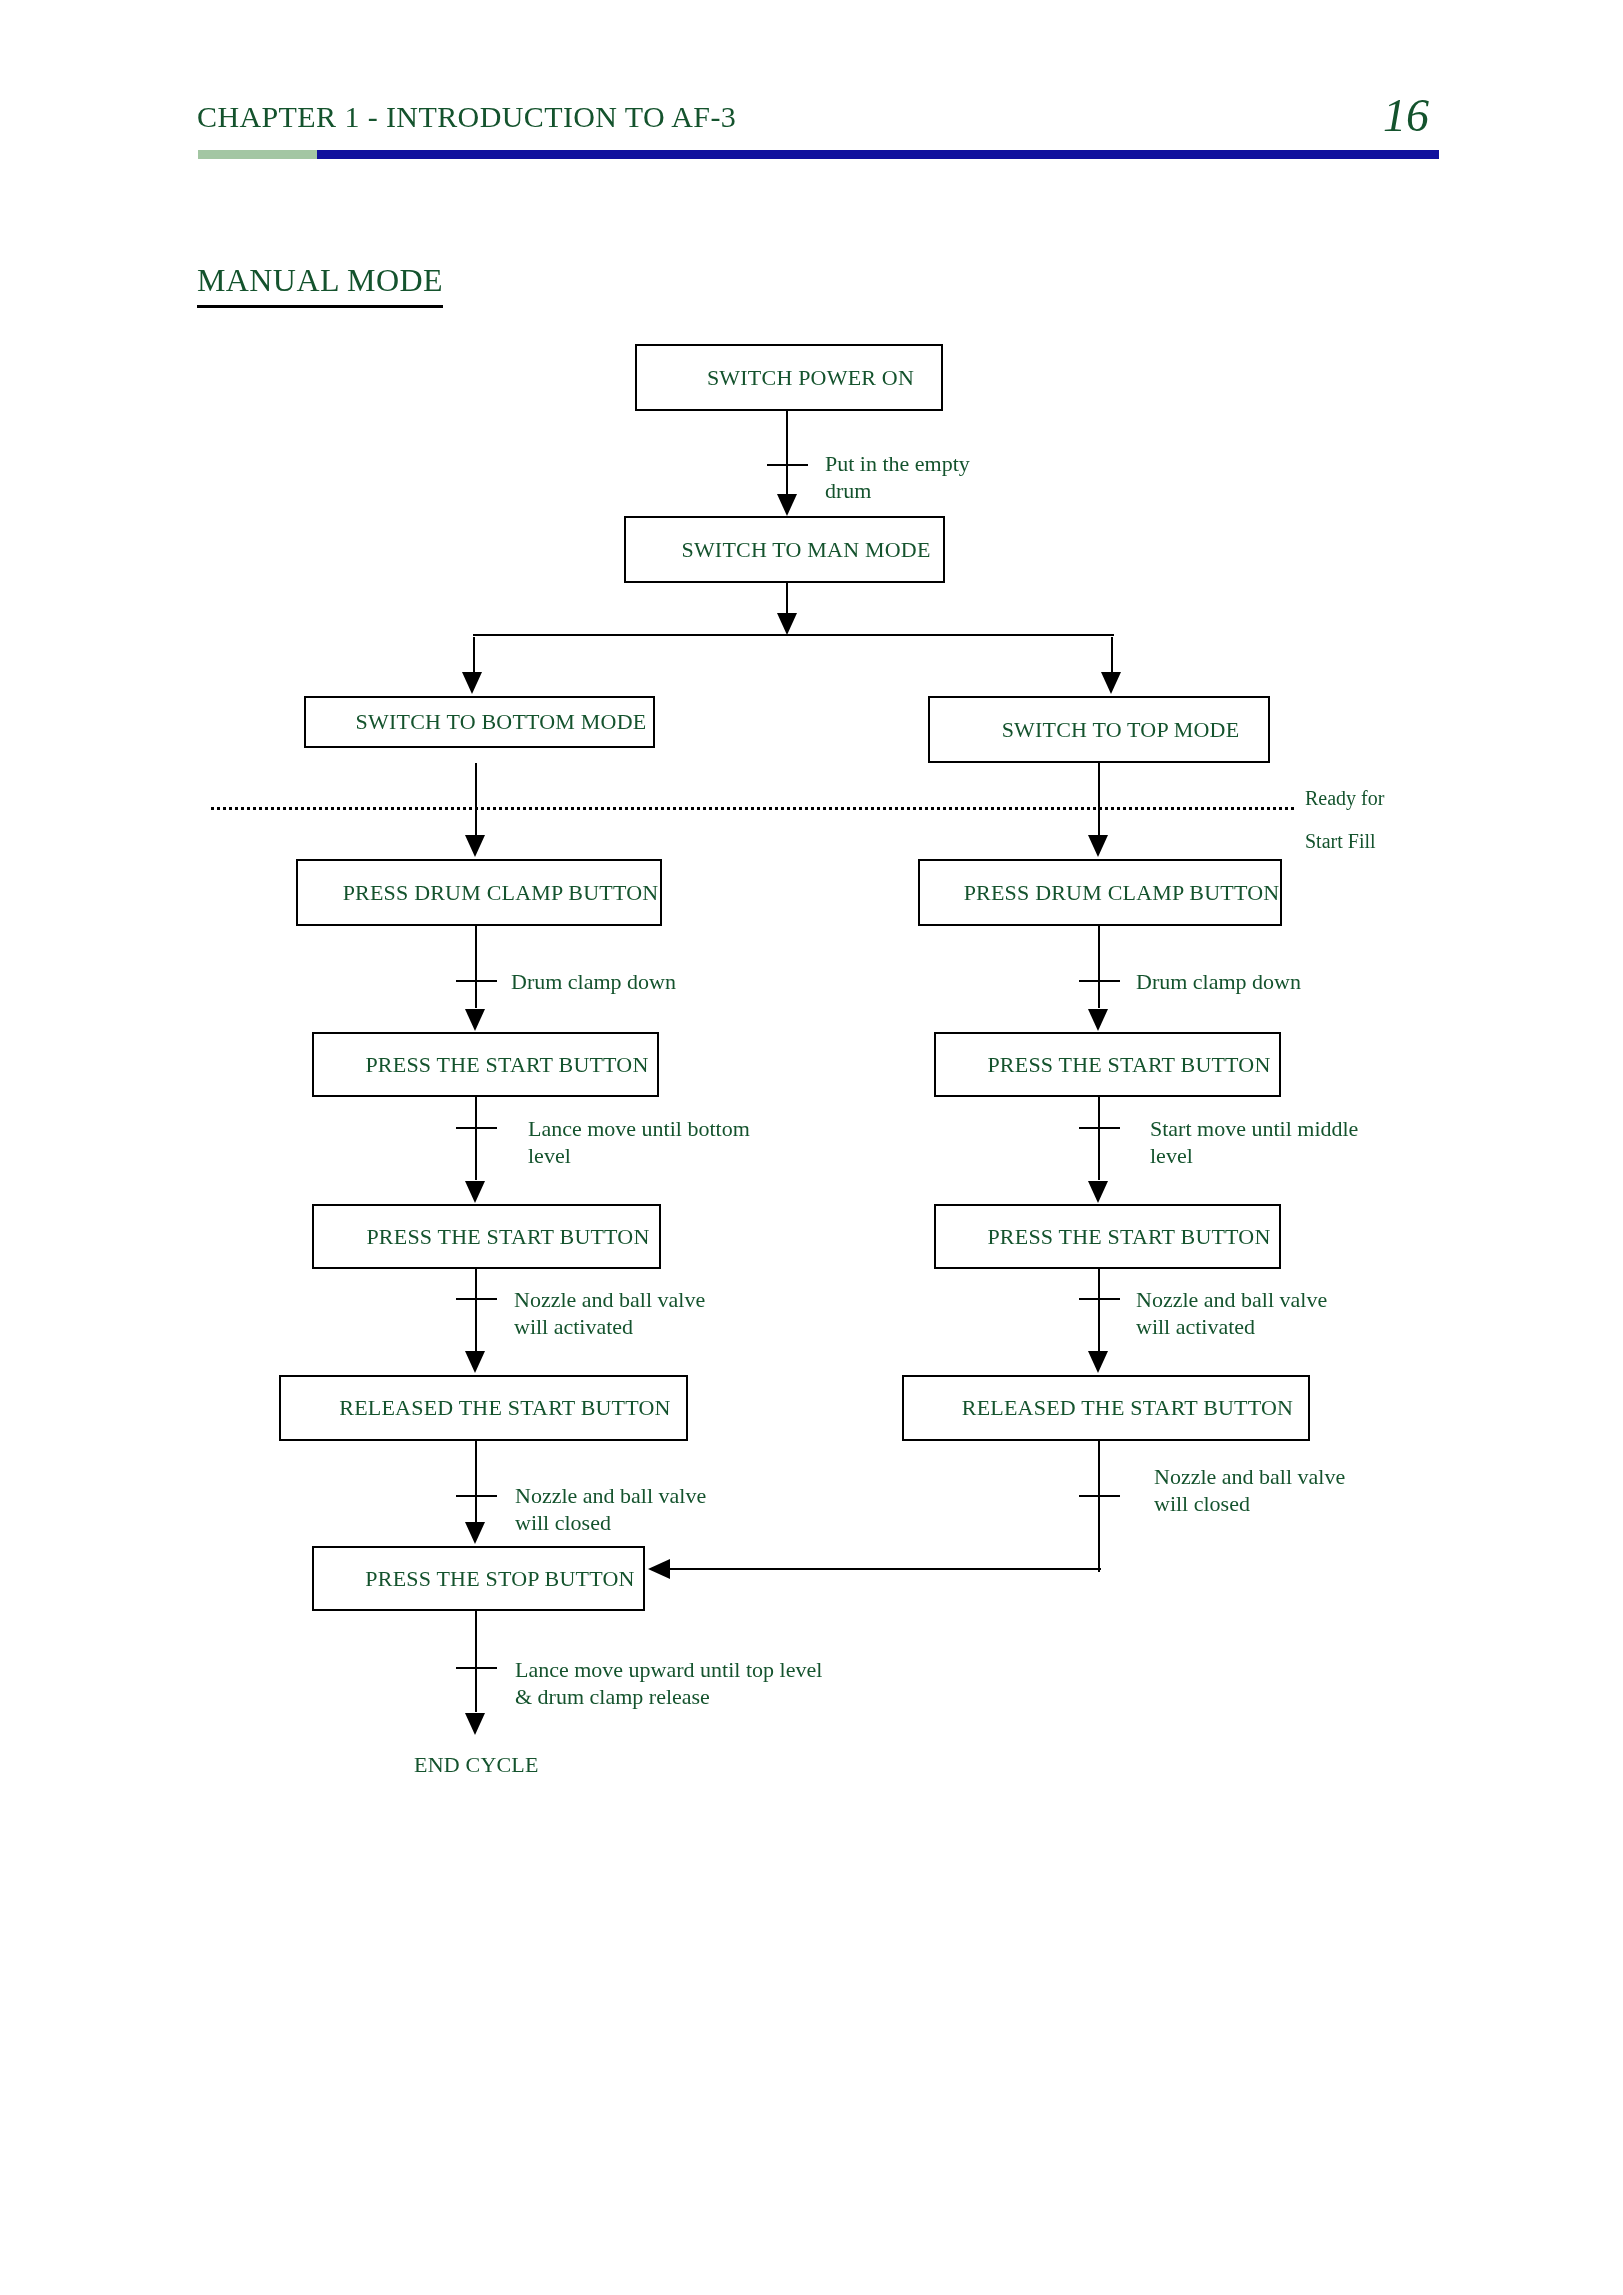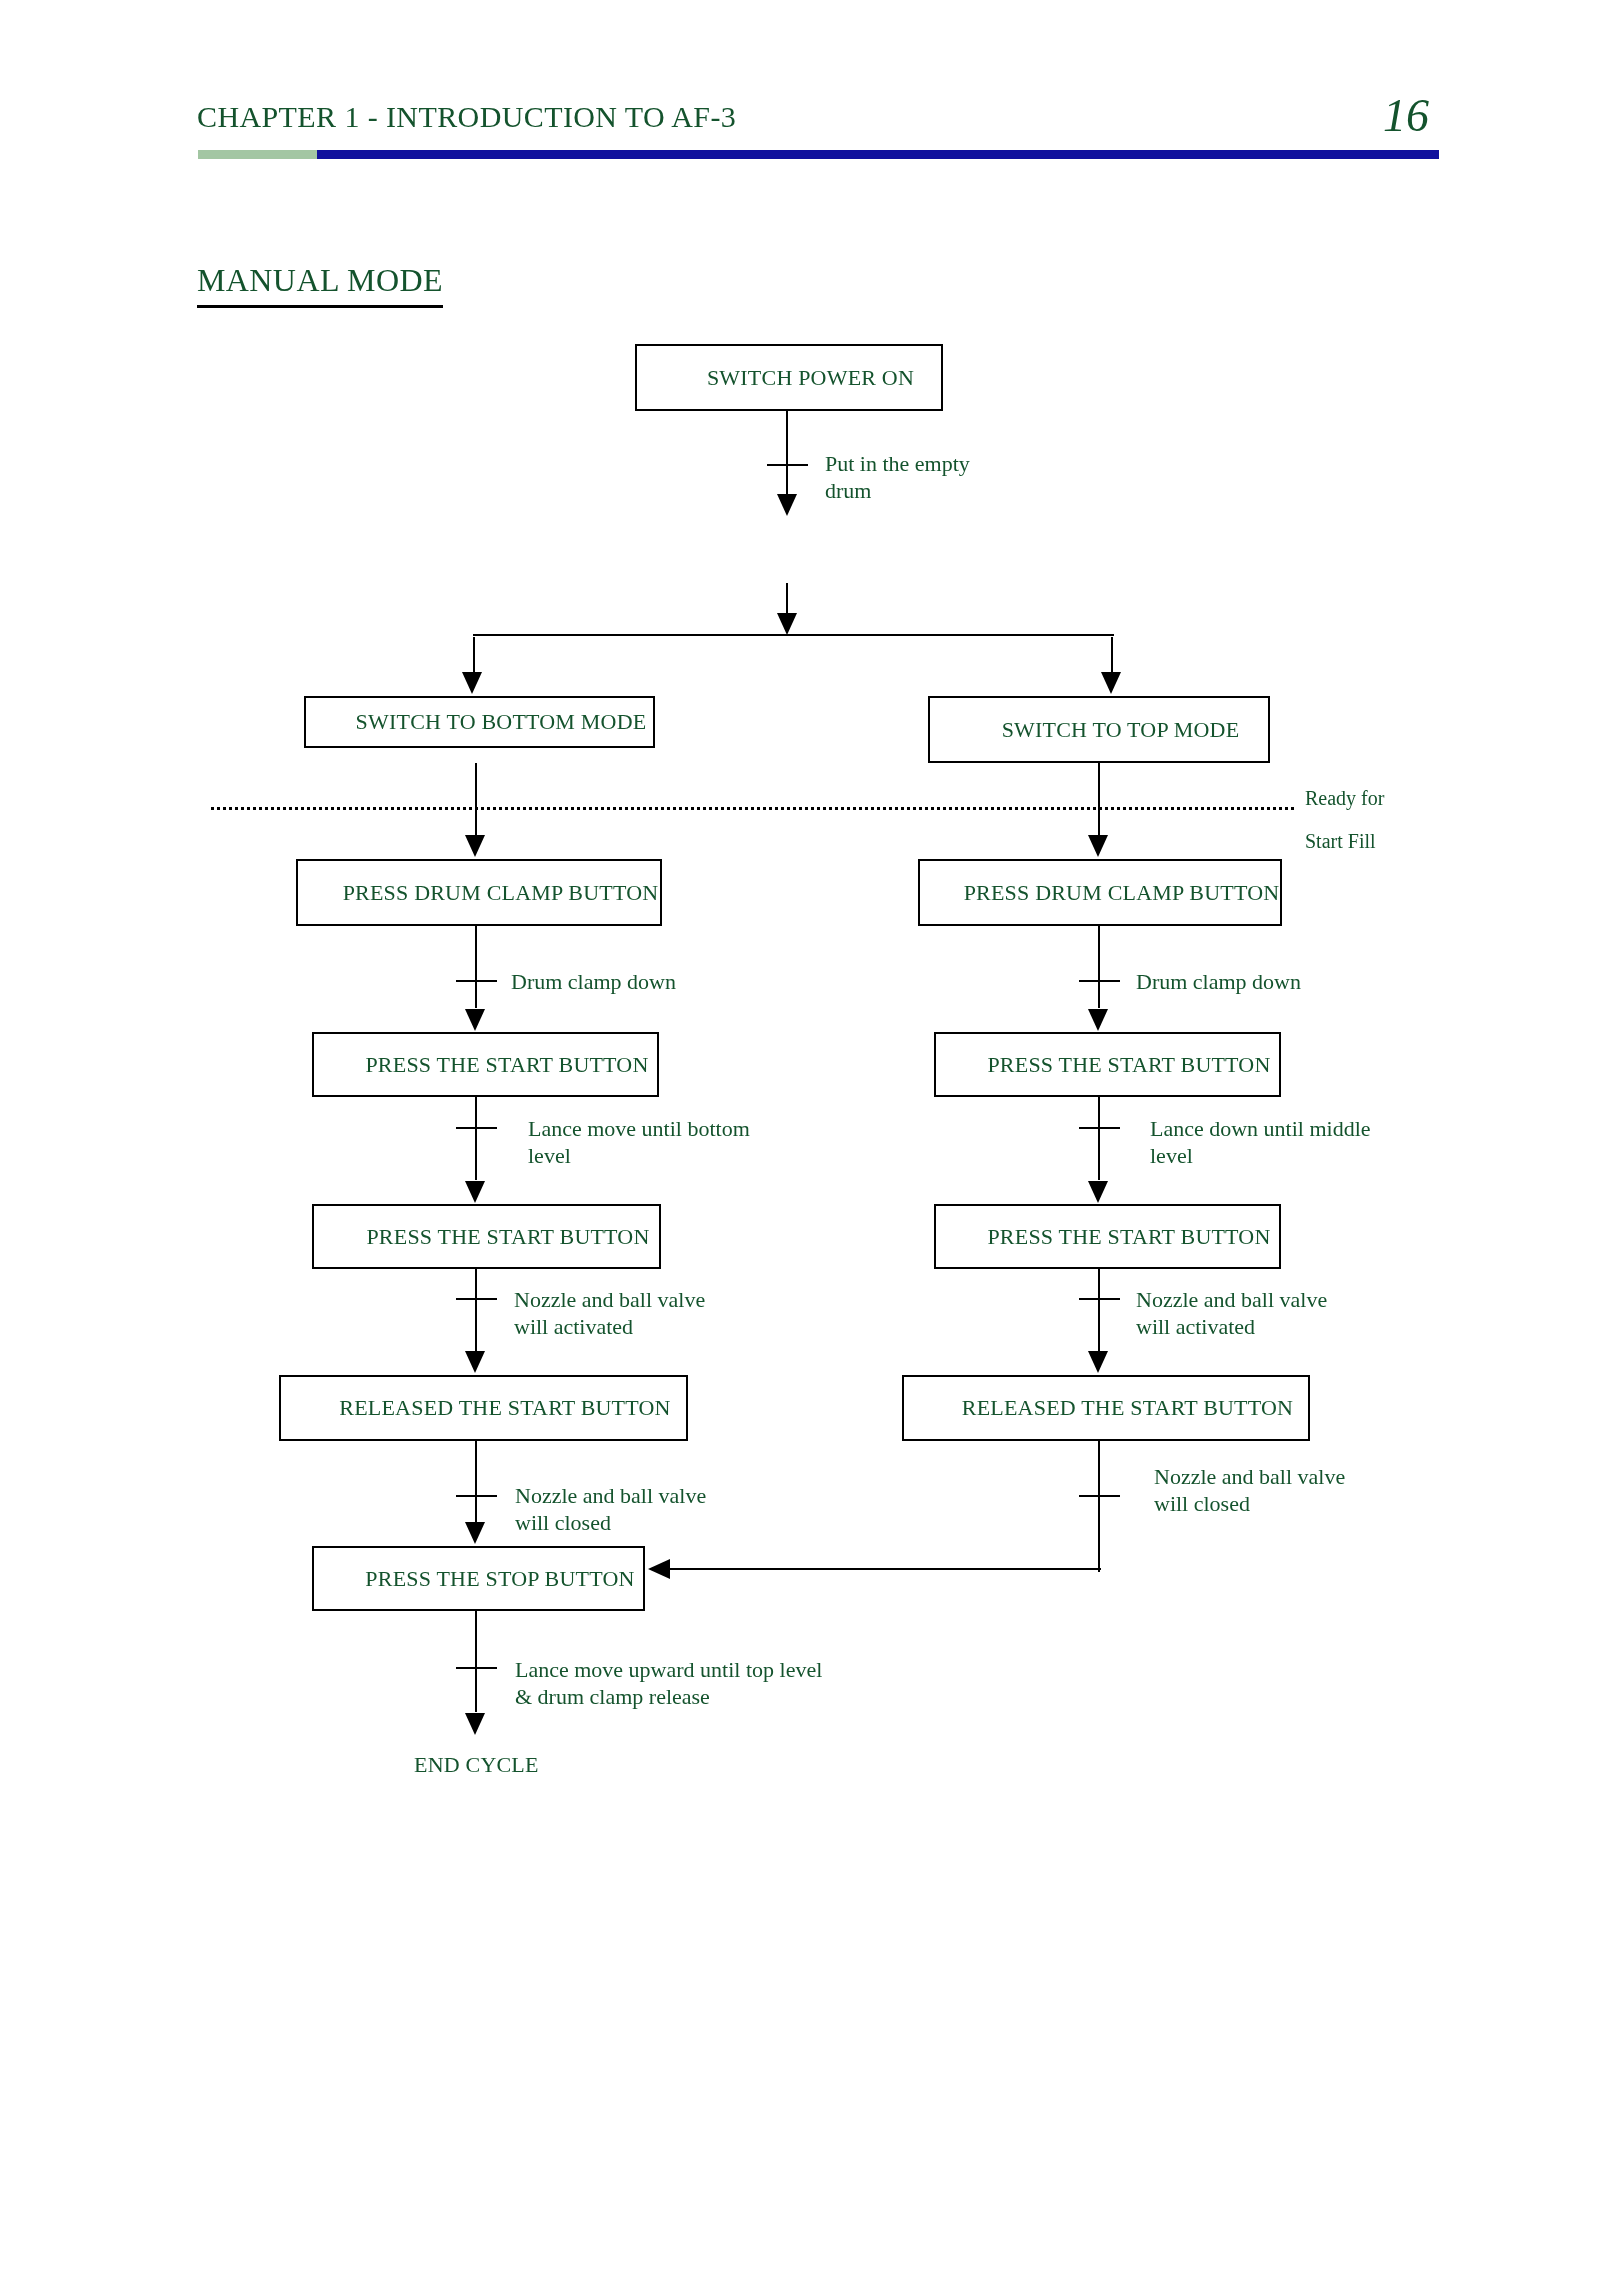--- a/index.html
+++ b/index.html
@@ -57,20 +57,23 @@
   </div>
 
   <div class="abs vline" style="left:786px;top:411px;height:83px;"></div>
   <div class="abs tick" style="left:767px;top:464px;"></div>
   <div class="abs arr-down" style="left:777px;top:494px;"></div>
   <div class="abs note" style="left:825px;top:450px;">
     <div>Put in the empty</div>
     <div>drum</div>
   </div>
 
+  <div class="abs fbox" style="left:624px;top:516px;width:321px;height:67px;">
+    <span>SWITCH TO MAN MODE</span>
+  </div>
 
   <div class="abs vline" style="left:786px;top:583px;height:30px;"></div>
   <div class="abs arr-down" style="left:777px;top:613px;"></div>
   <div class="abs hline" style="left:473px;top:634px;width:641px;"></div>
   <div class="abs vline" style="left:473px;top:637px;height:36px;"></div>
   <div class="abs arr-down" style="left:462px;top:672px;"></div>
   <div class="abs vline" style="left:1111px;top:637px;height:36px;"></div>
   <div class="abs arr-down" style="left:1101px;top:672px;"></div>
 
   <div class="abs fbox" style="left:304px;top:696px;width:351px;height:52px;">
@@ -156,21 +159,21 @@
     <div>Drum clamp down</div>
   </div>
 
   <div class="abs fbox" style="left:934px;top:1032px;width:347px;height:65px;">
     <span>PRESS THE START BUTTON</span>
   </div>
   <div class="abs vline" style="left:1098px;top:1097px;height:83px;"></div>
   <div class="abs tick" style="left:1079px;top:1127px;"></div>
   <div class="abs arr-down" style="left:1088px;top:1181px;"></div>
   <div class="abs note" style="left:1150px;top:1115px;">
-    <div>Lance down until middle</div>
+    <div>Start move until middle</div>
     <div>level</div>
   </div>
 
   <div class="abs fbox" style="left:934px;top:1204px;width:347px;height:65px;">
     <span>PRESS THE START BUTTON</span>
   </div>
   <div class="abs vline" style="left:1098px;top:1269px;height:82px;"></div>
   <div class="abs tick" style="left:1079px;top:1298px;"></div>
   <div class="abs arr-down" style="left:1088px;top:1351px;"></div>
   <div class="abs note" style="left:1136px;top:1286px;">

